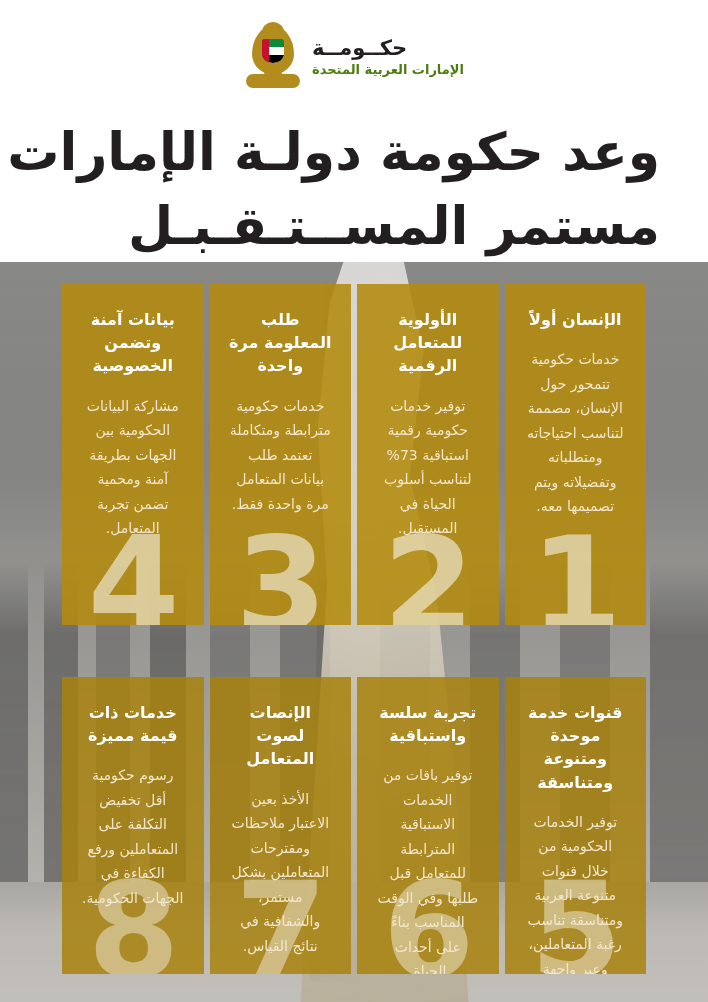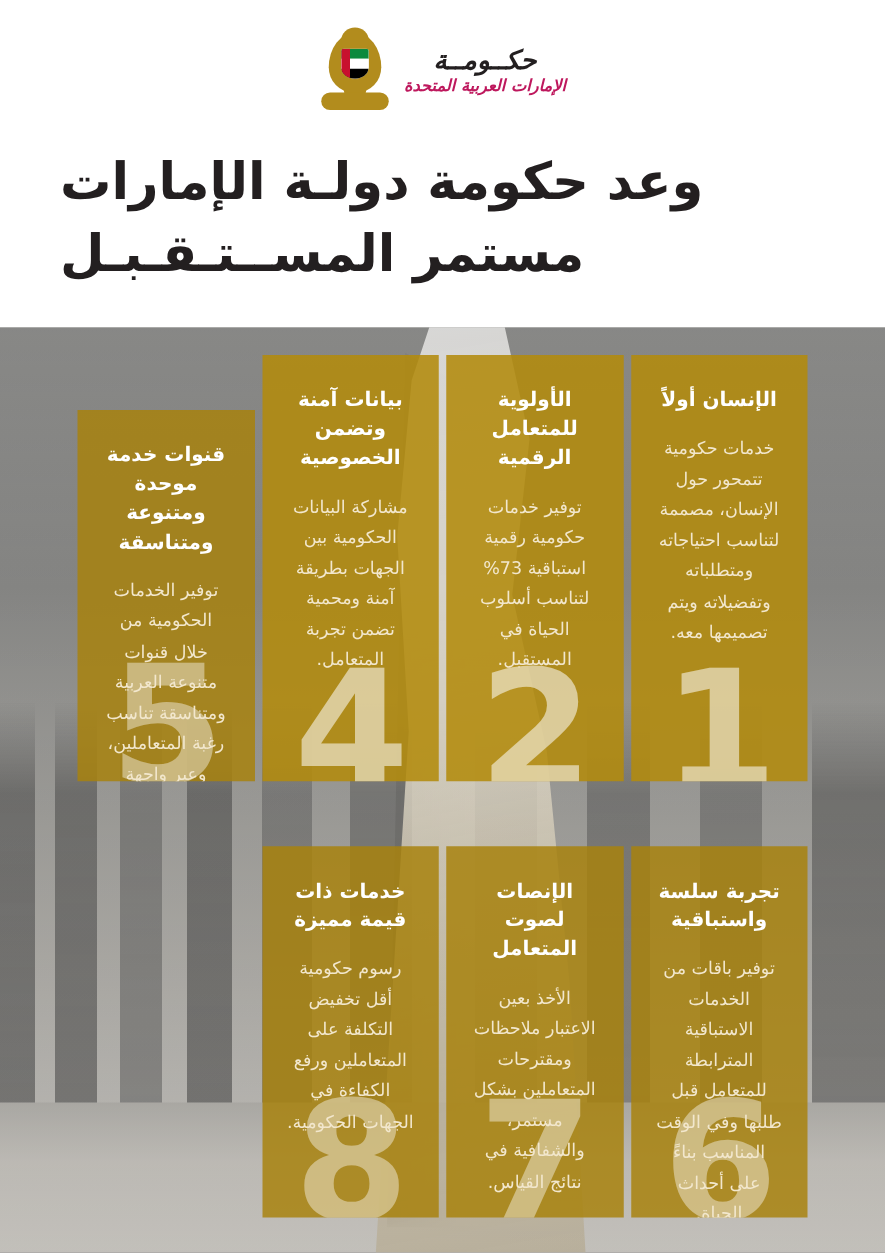--- a/index.html
+++ b/index.html
@@ -89,44 +89,43 @@
   .emblem .tail {
     position: absolute;
     left: 20px;
     bottom: 12px;
     width: 18px;
     height: 16px;
     background: #b28c1d;
     border-radius: 0 0 6px 6px;
   }
   .emblem-text {
-    text-align: center;
+    text-align: left;
     line-height: 1.15;
     color: #2b2b2b;
-    font-style: italic;
   }
   .emblem-text .l1 {
     font-size: 21px;
     font-weight: bold;
     letter-spacing: 1px;
     color: #231f20;
   }
   .emblem-text .l2 {
     font-size: 13px;
     font-weight: bold;
-    color: #be185d;
+    color: #4d7c0f;
     margin-top: 2px;
   }
 
   .main-title {
     margin-top: 26px;
-    text-align: left;
+    text-align: right;
     color: #231f20;
     font-weight: bold;
-    font-size: 41px;
+    font-size: 52px;
     line-height: 1.42;
     letter-spacing: 0.5px;
     padding: 0 48px;
   }
   .main-title .ln {
     display: block;
     white-space: nowrap;
   }
   .main-title .ln.l1 { letter-spacing: 2px; }
   .main-title .ln.l2 { letter-spacing: 5px; }
@@ -305,20 +304,25 @@
       <div class="card-desc">خدمات حكومية تتمحور حول الإنسان، مصممة لتناسب احتياجاته ومتطلباته وتفضيلاته ويتم تصميمها معه.</div>
       <div class="card-num">1</div>
     </div>
 
     <div class="card">
       <div class="card-title">الأولوية للمتعامل الرقمية</div>
       <div class="card-desc">توفير خدمات حكومية رقمية استباقية 73% لتناسب أسلوب الحياة في المستقبل.</div>
       <div class="card-num">2</div>
     </div>
 
+    <div class="card">
+      <div class="card-title">طلب المعلومة مرة واحدة</div>
+      <div class="card-desc">خدمات حكومية مترابطة ومتكاملة تعتمد طلب بيانات المتعامل مرة واحدة فقط.</div>
+      <div class="card-num">3</div>
+    </div>
 
     <div class="card">
       <div class="card-title">بيانات آمنة وتضمن الخصوصية</div>
       <div class="card-desc">مشاركة البيانات الحكومية بين الجهات بطريقة آمنة ومحمية تضمن تجربة المتعامل.</div>
       <div class="card-num">4</div>
     </div>
 
     <div class="card dim row2">
       <div class="card-title">قنوات خدمة موحدة ومتنوعة ومتناسقة</div>
       <div class="card-desc">توفير الخدمات الحكومية من خلال قنوات متنوعة العربية ومتناسقة تناسب رغبة المتعاملين، وعبر واجهة حكومية موحدة.</div>

